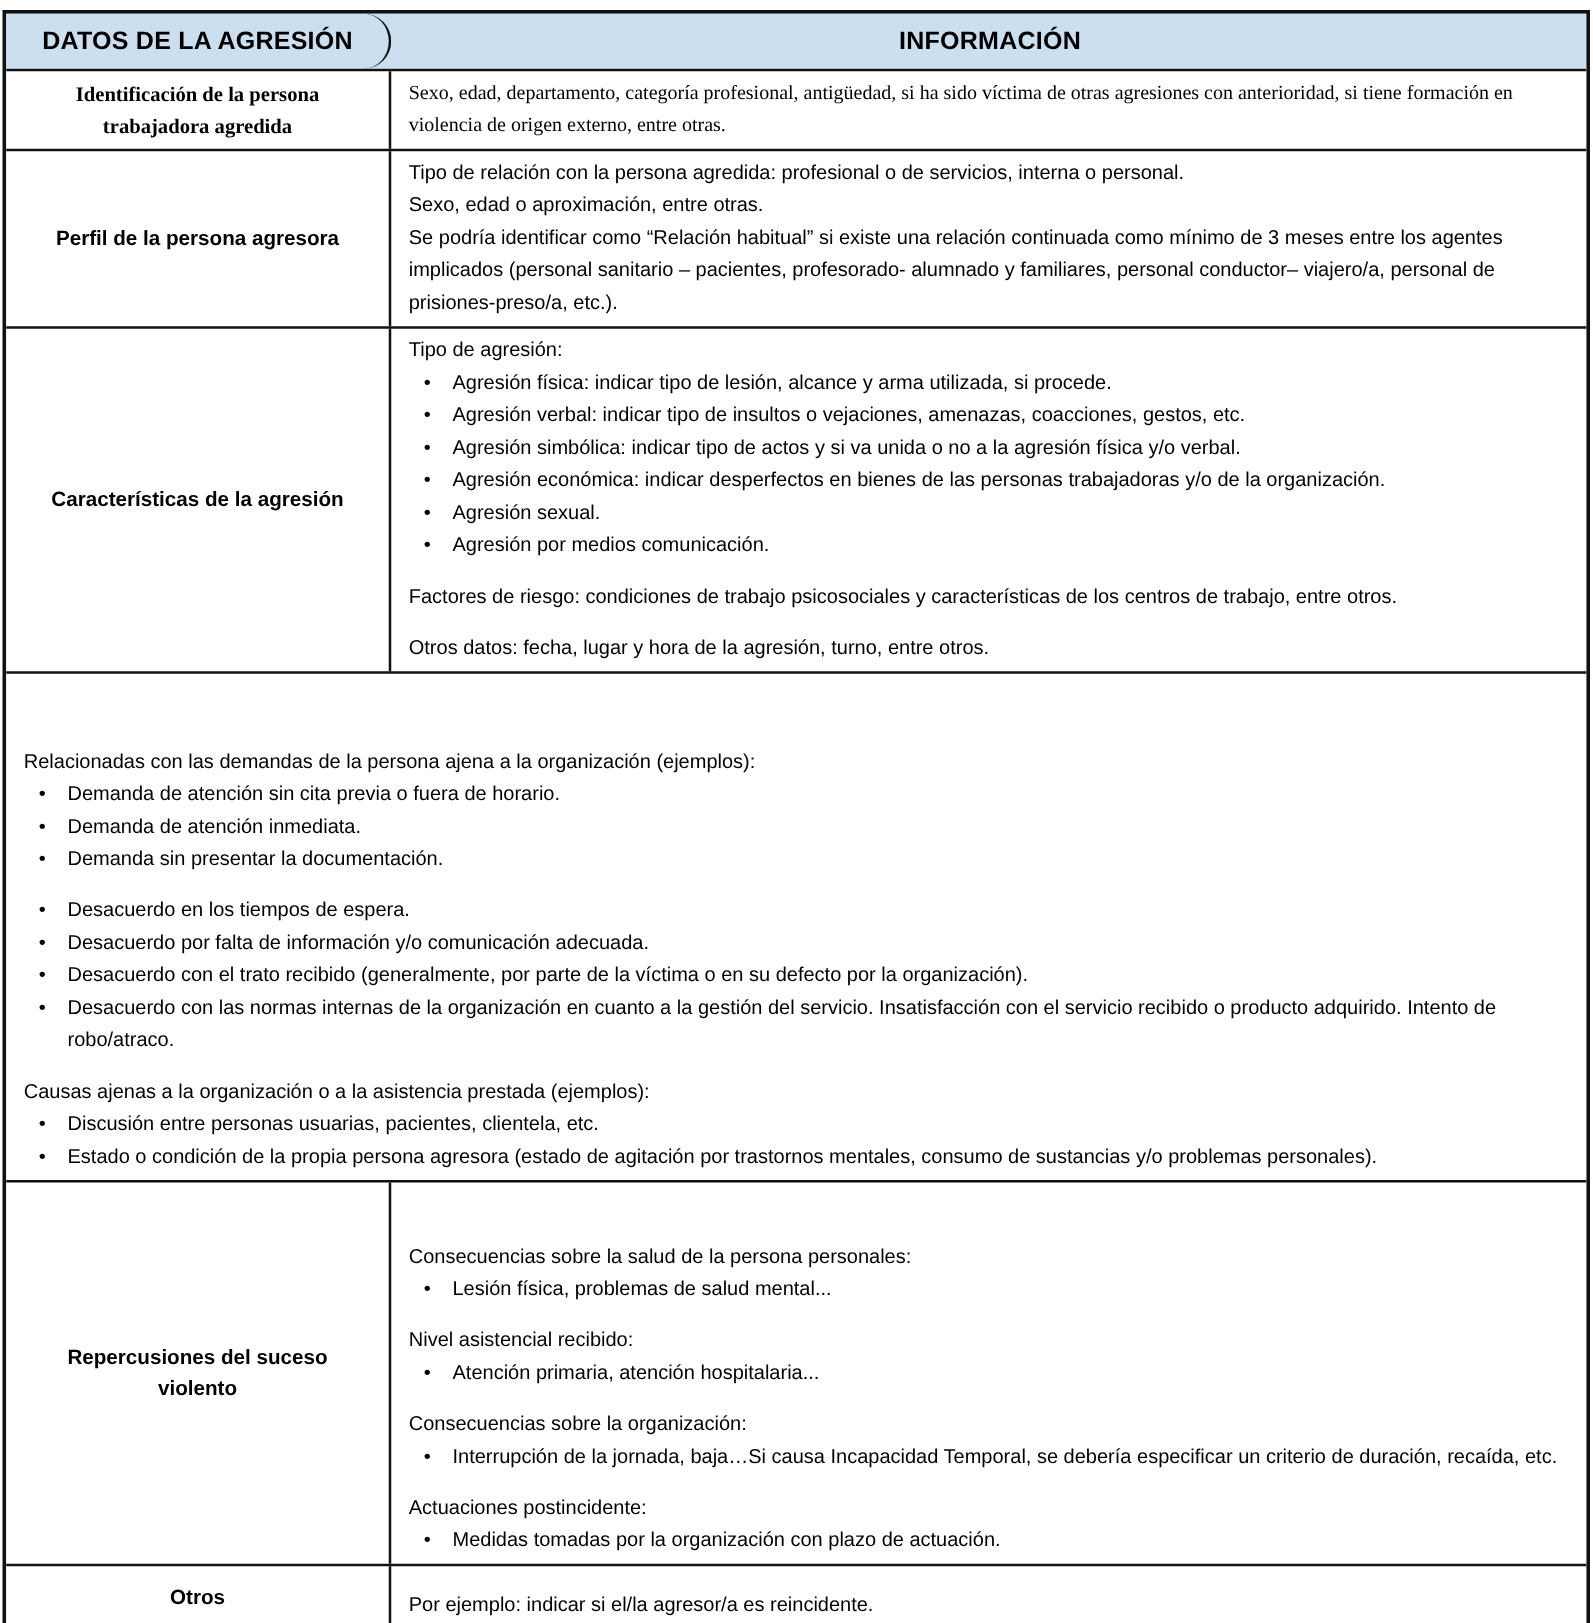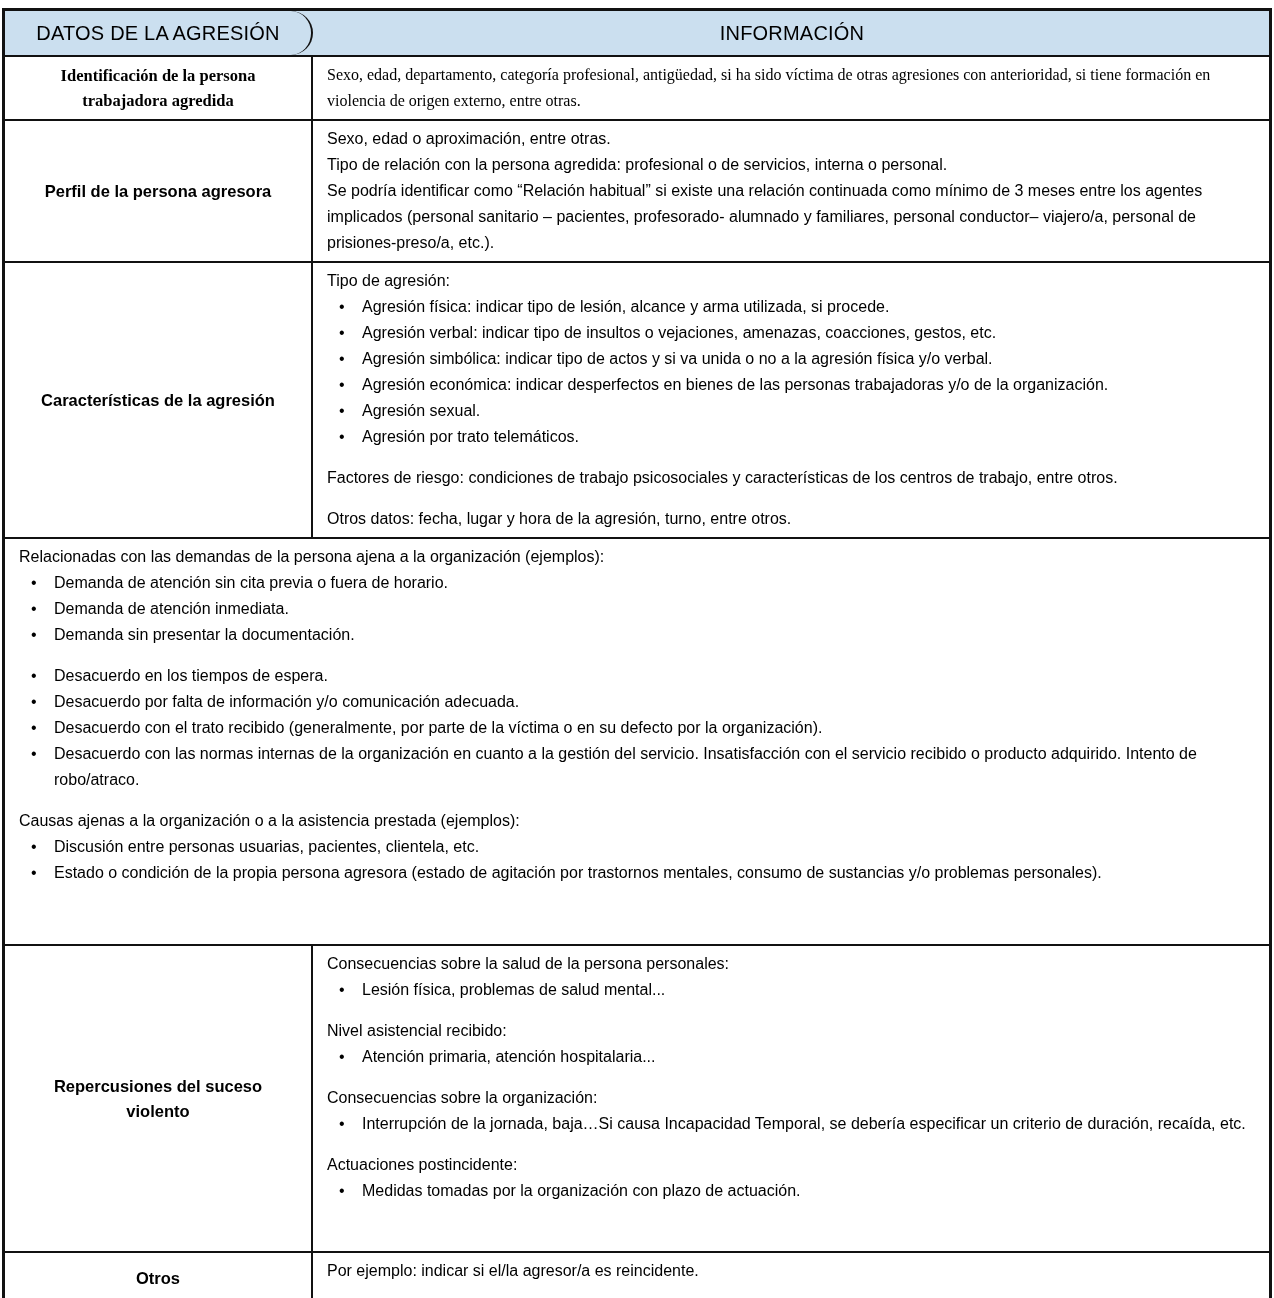--- a/index.html
+++ b/index.html
@@ -27,32 +27,32 @@
     font-weight: 700;
     font-size: 16.5px;
     line-height: 25px;
     padding: 4px 18px;
   }
 
   .cell.right {
     flex: 1 1 auto;
     display: flex;
     flex-direction: column;
-    justify-content: flex-start;
+    justify-content: flex-end;
     padding: 5px 12px 5px 14px;
     font-size: 16px;
     line-height: 26px;
   }
 
   .header-row {
     min-height: 44px;
     background: var(--header-bg, #cbdfef);
   }
   .header-row .cell {
-    font-weight: 400;
+    font-weight: 700;
     font-size: 20px;
     letter-spacing: 0.2px;
     border-radius: 22px;
   }
   .header-row .cell.right {
     align-items: center;
     justify-content: center;
     text-align: right;
   }
 
@@ -83,22 +83,22 @@
   <div id="rows">
       <div class="row body-row">
         <div class="cell left">Identificación de la persona trabajadora agredida</div>
         <div class="cell right">
           <div class="para">Sexo, edad, departamento, categoría profesional, antigüedad, si ha sido víctima de otras agresiones con anterioridad, si tiene formación en violencia de origen externo, entre otras.</div>
         </div>
       </div>
       <div class="row body-row">
         <div class="cell left">Perfil de la persona agresora</div>
         <div class="cell right">
+          <div class="para">Tipo de relación con la persona agredida: profesional o de servicios, interna o personal.</div>
           <div class="para">Sexo, edad o aproximación, entre otras.</div>
-          <div class="para">Tipo de relación con la persona agredida: profesional o de servicios, interna o personal.</div>
           <div class="para">Se podría identificar como “Relación habitual” si existe una relación continuada como mínimo de 3 meses entre los agentes implicados (personal sanitario – pacientes, profesorado- alumnado y familiares, personal conductor– viajero/a, personal de prisiones-preso/a, etc.).</div>
         </div>
       </div>
       <div class="row body-row">
         <div class="cell left">Características de la agresión</div>
         <div class="cell right">
           <div class="para">Tipo de agresión:</div>
           <div class="bullet">
             <span class="dot">•</span>
             <span class="btext">Agresión física: indicar tipo de lesión, alcance y arma utilizada, si procede.</span>
@@ -114,21 +114,21 @@
           <div class="bullet">
             <span class="dot">•</span>
             <span class="btext">Agresión económica: indicar desperfectos en bienes de las personas trabajadoras y/o de la organización.</span>
           </div>
           <div class="bullet">
             <span class="dot">•</span>
             <span class="btext">Agresión sexual.</span>
           </div>
           <div class="bullet">
             <span class="dot">•</span>
-            <span class="btext">Agresión por trato telemáticos.</span>
+            <span class="btext">Agresión por medios comunicación.</span>
           </div>
           <div class="spacer"></div>
           <div class="para">Factores de riesgo: condiciones de trabajo psicosociales y características de los centros de trabajo, entre otros.</div>
           <div class="spacer"></div>
           <div class="para">Otros datos: fecha, lugar y hora de la agresión, turno, entre otros.</div>
         </div>
       </div>
       <div class="row body-row">
         <div class="cell right">
           <div class="para">Relacionadas con las demandas de la persona ajena a la organización (ejemplos):</div>

